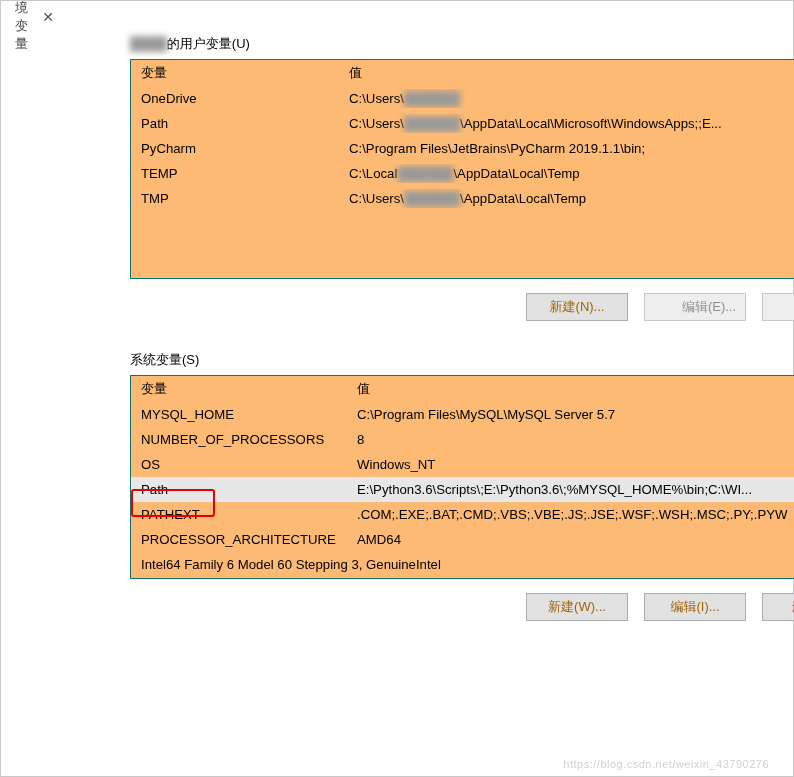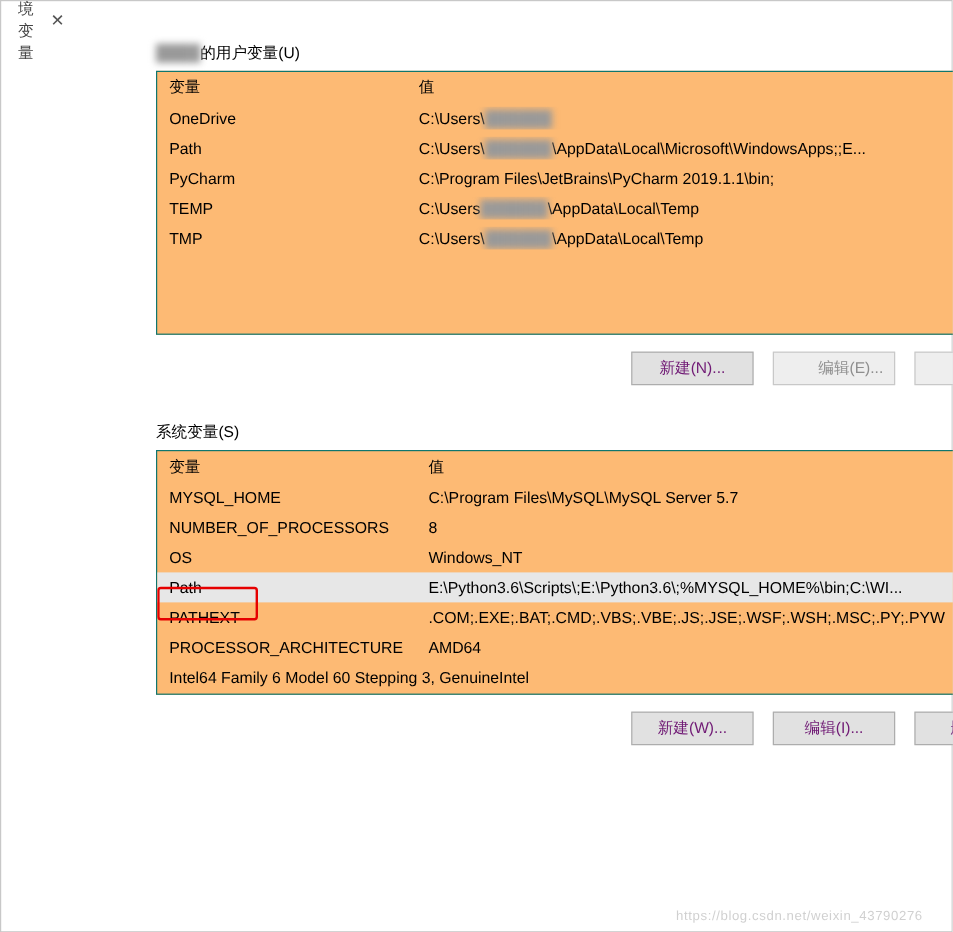--- a/index.html
+++ b/index.html
@@ -95,21 +95,21 @@
     margin-top: 14px;
     width: 734px;
   }
   .btn {
     width: 102px;
     height: 28px;
     border: 1px solid #adadad;
     background: #e1e1e1;
     font-family: inherit;
     font-size: 13px;
-    color: #701a75;
+    color: #a16207;
     display: flex;
     align-items: center;
     justify-content: center;
     padding: 0;
   }
   .btn:disabled {
     color: #8e8e8e;
     border-color: #c8c8c8;
     background: #eee;
     padding-left: 28px;
@@ -204,21 +204,21 @@
             <span>C:\Users\</span><span class="blur">██████</span><span>\AppData\Local\Microsoft\WindowsApps;;E...</span>
           </div>
         </div>
         <div class="list-row">
           <div class="col-var">PyCharm</div>
           <div class="col-val">C:\Program Files\JetBrains\PyCharm 2019.1.1\bin;</div>
         </div>
         <div class="list-row">
           <div class="col-var">TEMP</div>
           <div class="col-val">
-            <span>C:\Users</span><span class="blur">██████</span><span>\AppData\Local\Temp</span>
+            <span>C:\Local</span><span class="blur">██████</span><span>\AppData\Local\Temp</span>
           </div>
         </div>
         <div class="list-row">
           <div class="col-var">TMP</div>
           <div class="col-val">
             <span>C:\Users\</span><span class="blur">██████</span><span>\AppData\Local\Temp</span>
           </div>
         </div>
       </div>
 

